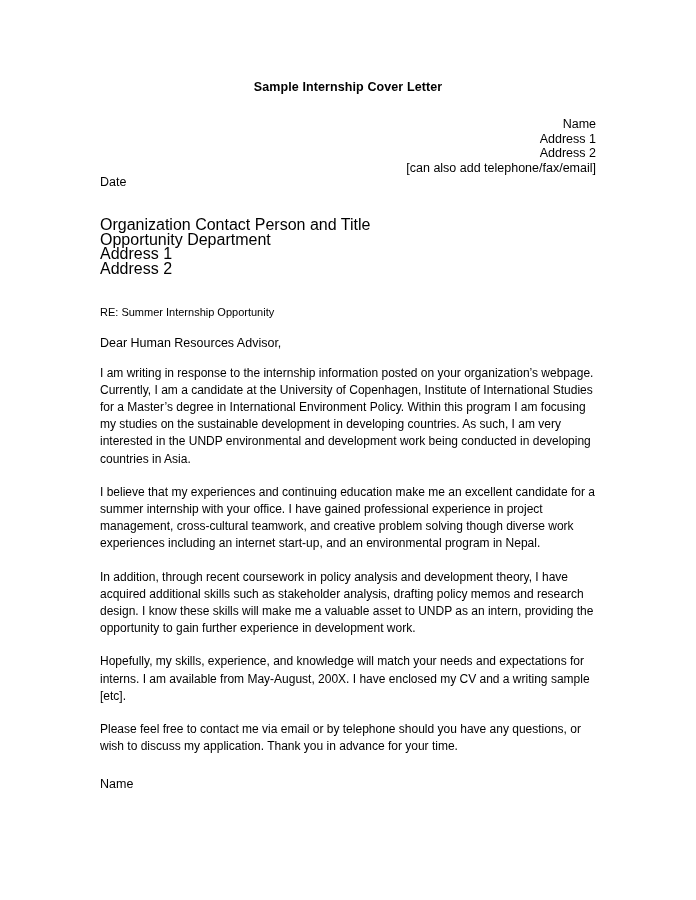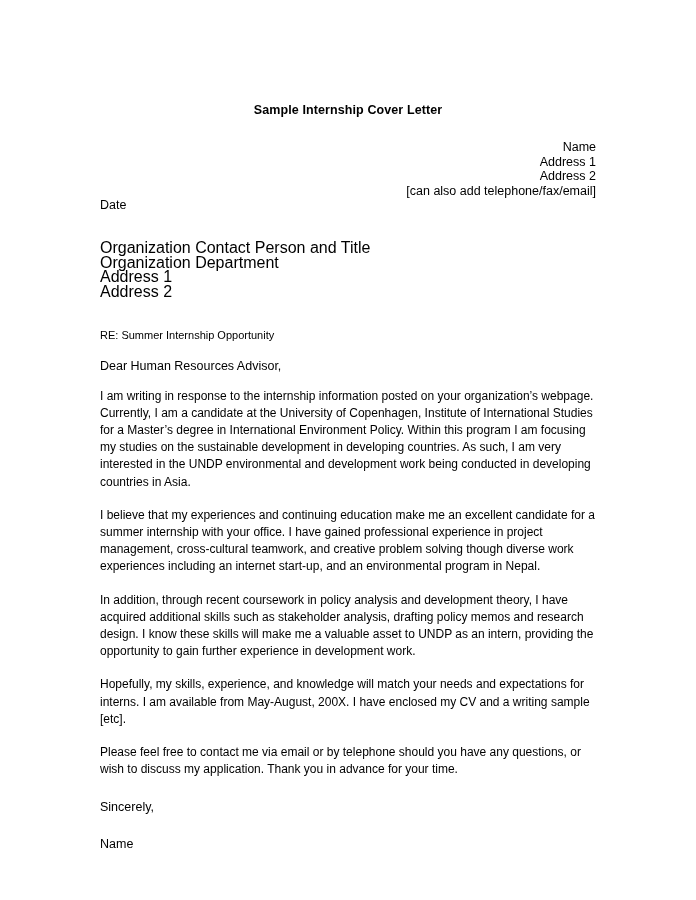--- a/index.html
+++ b/index.html
@@ -17,21 +17,21 @@
   .page {
     position: relative;
     width: 696px;
     height: 900px;
     background: #ffffff;
     box-sizing: border-box;
   }
   .content {
     position: absolute;
     left: 100px;
-    top: 103px;
+    top: 80px;
     width: 496px;
   }
   .doc-title {
     font-size: 12.5px;
     font-weight: bold;
     text-align: center;
     line-height: 15px;
     margin: 0;
     letter-spacing: 0.1px;
   }
@@ -94,35 +94,34 @@
       <div>Name</div>
       <div>Address 1</div>
       <div>Address 2</div>
       <div>[can also add telephone/fax/email]</div>
     </div>
 
     <div class="date-line">Date</div>
 
     <div class="recipient-block">
       <div>Organization Contact Person and Title</div>
-      <div>Organization Department</div>
+      <div>Opportunity Department</div>
       <div>Address 1</div>
       <div>Address 2</div>
     </div>
 
     <div class="subject-line">RE: Summer Internship Opportunity</div>
 
     <div class="salutation">Dear Human Resources Advisor,</div>
 
     <div class="body-paragraphs">
       <p class="body-par">I am writing in response to the internship information posted on your organization’s webpage. Currently, I am a candidate at the University of Copenhagen, Institute of International Studies for a Master’s degree in International Environment Policy. Within this program I am focusing my studies on the sustainable development in developing countries. As such, I am very interested in the UNDP environmental and development work being conducted in developing countries in Asia.</p>
       <p class="body-par">I believe that my experiences and continuing education make me an excellent candidate for a summer internship with your office. I have gained professional experience in project management, cross-cultural teamwork, and creative problem solving though diverse work experiences including an internet start-up, and an environmental program in Nepal.</p>
       <p class="body-par">In addition, through recent coursework in policy analysis and development theory, I have acquired additional skills such as stakeholder analysis, drafting policy memos and research design. I know these skills will make me a valuable asset to UNDP as an intern, providing the opportunity to gain further experience in development work.</p>
       <p class="body-par">Hopefully, my skills, experience, and knowledge will match your needs and expectations for interns. I am available from May-August, 200X. I have enclosed my CV and a writing sample [etc].</p>
       <p class="body-par">Please feel free to contact me via email or by telephone should you have any questions, or wish to discuss my application. Thank you in advance for your time.</p>
     </div>
 
-    <div class="closing">Sincerely,</div>
 
     <div class="signature-name">Name</div>
 
   </div>
 </div>
 
 </body></html>

